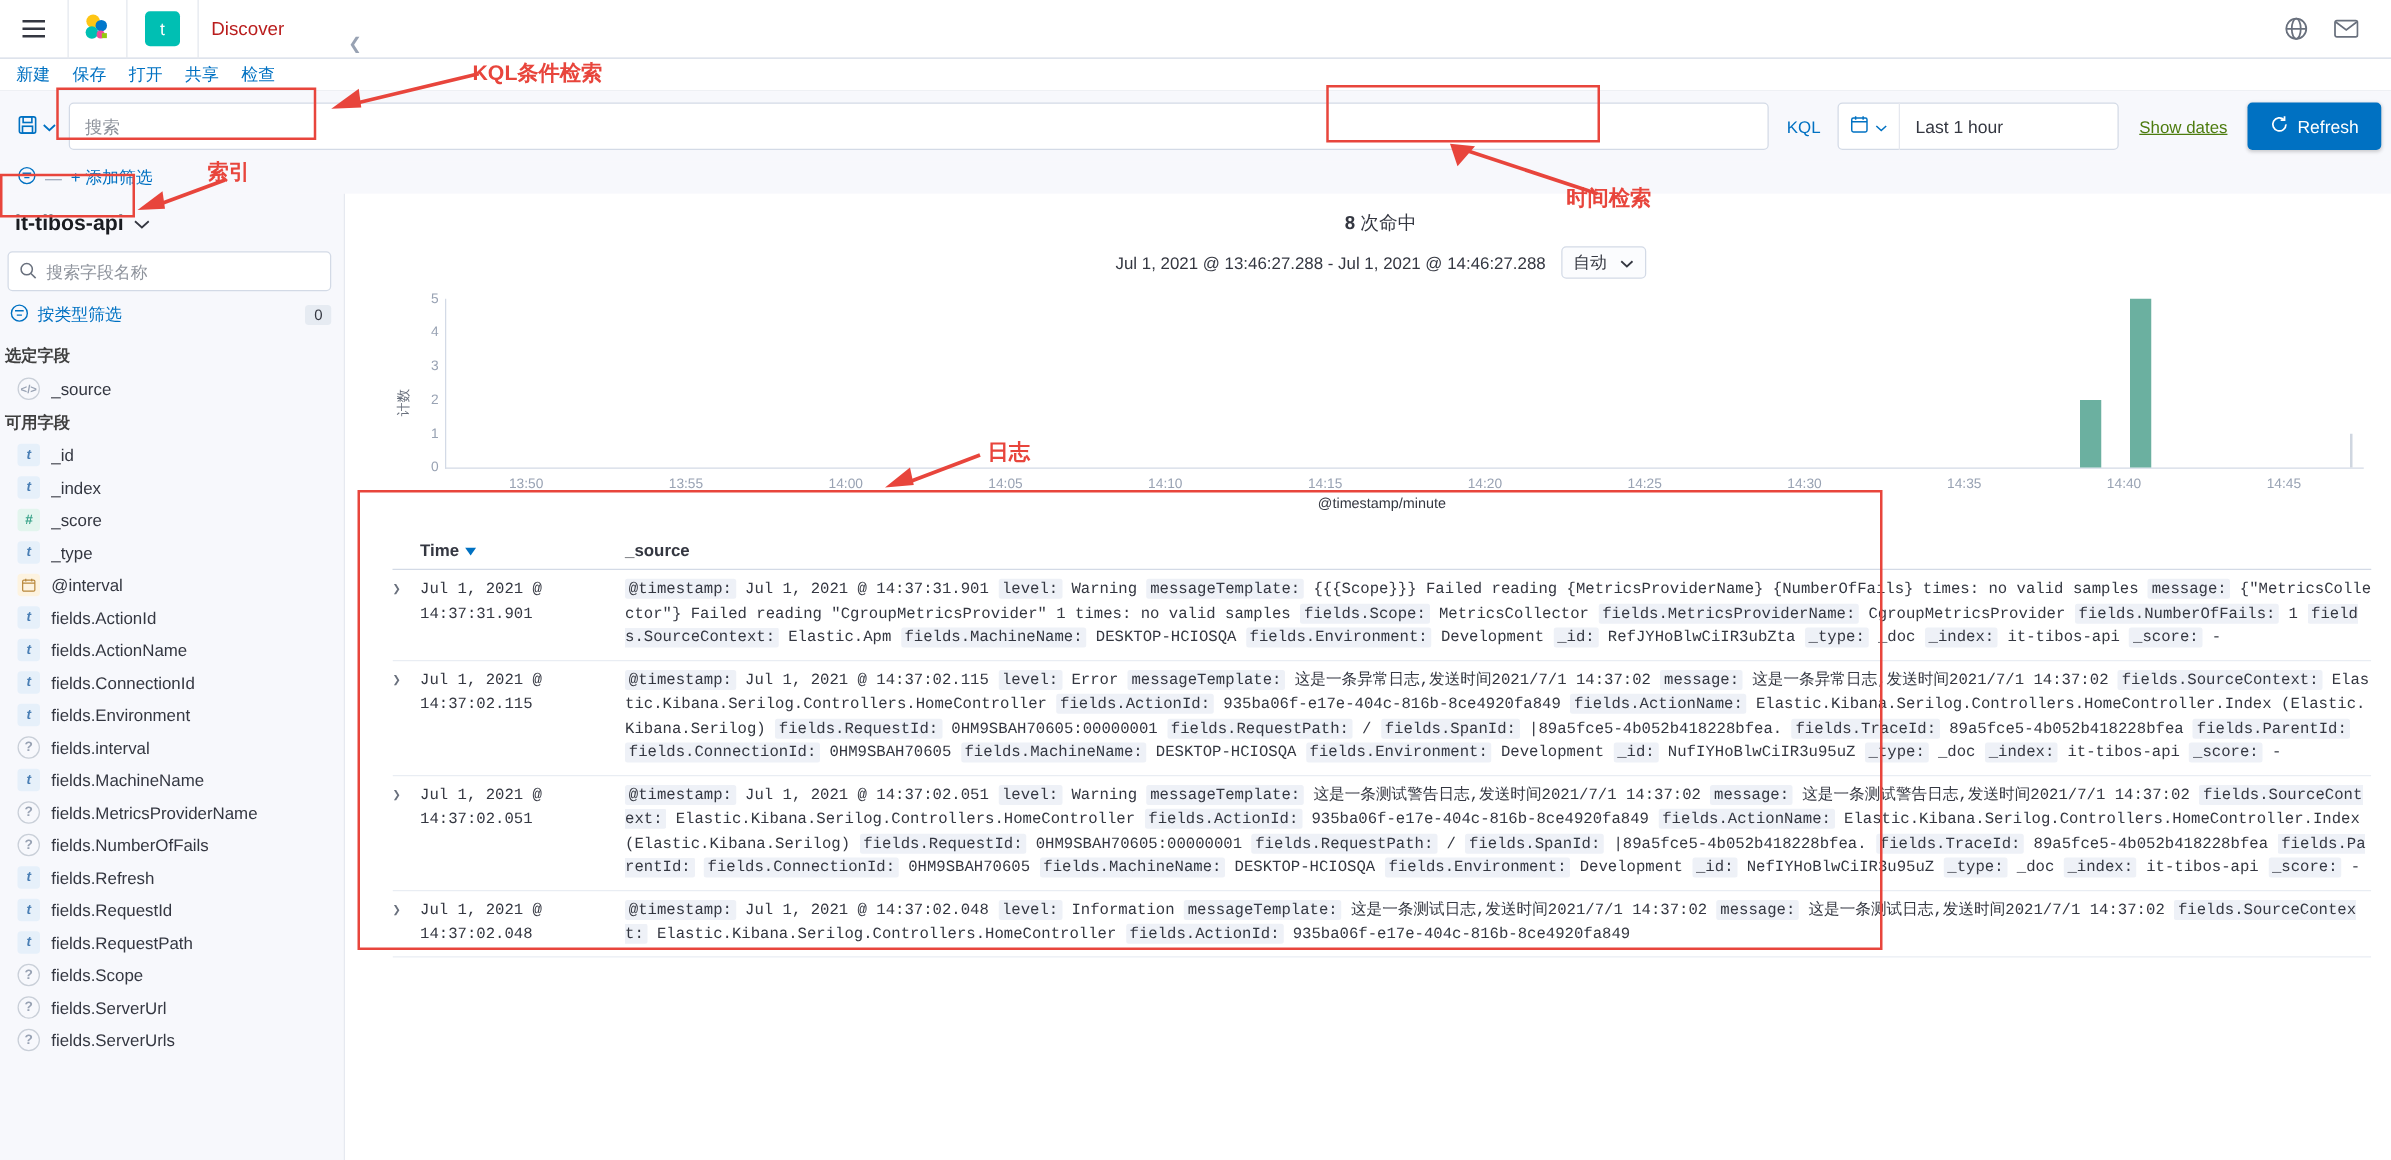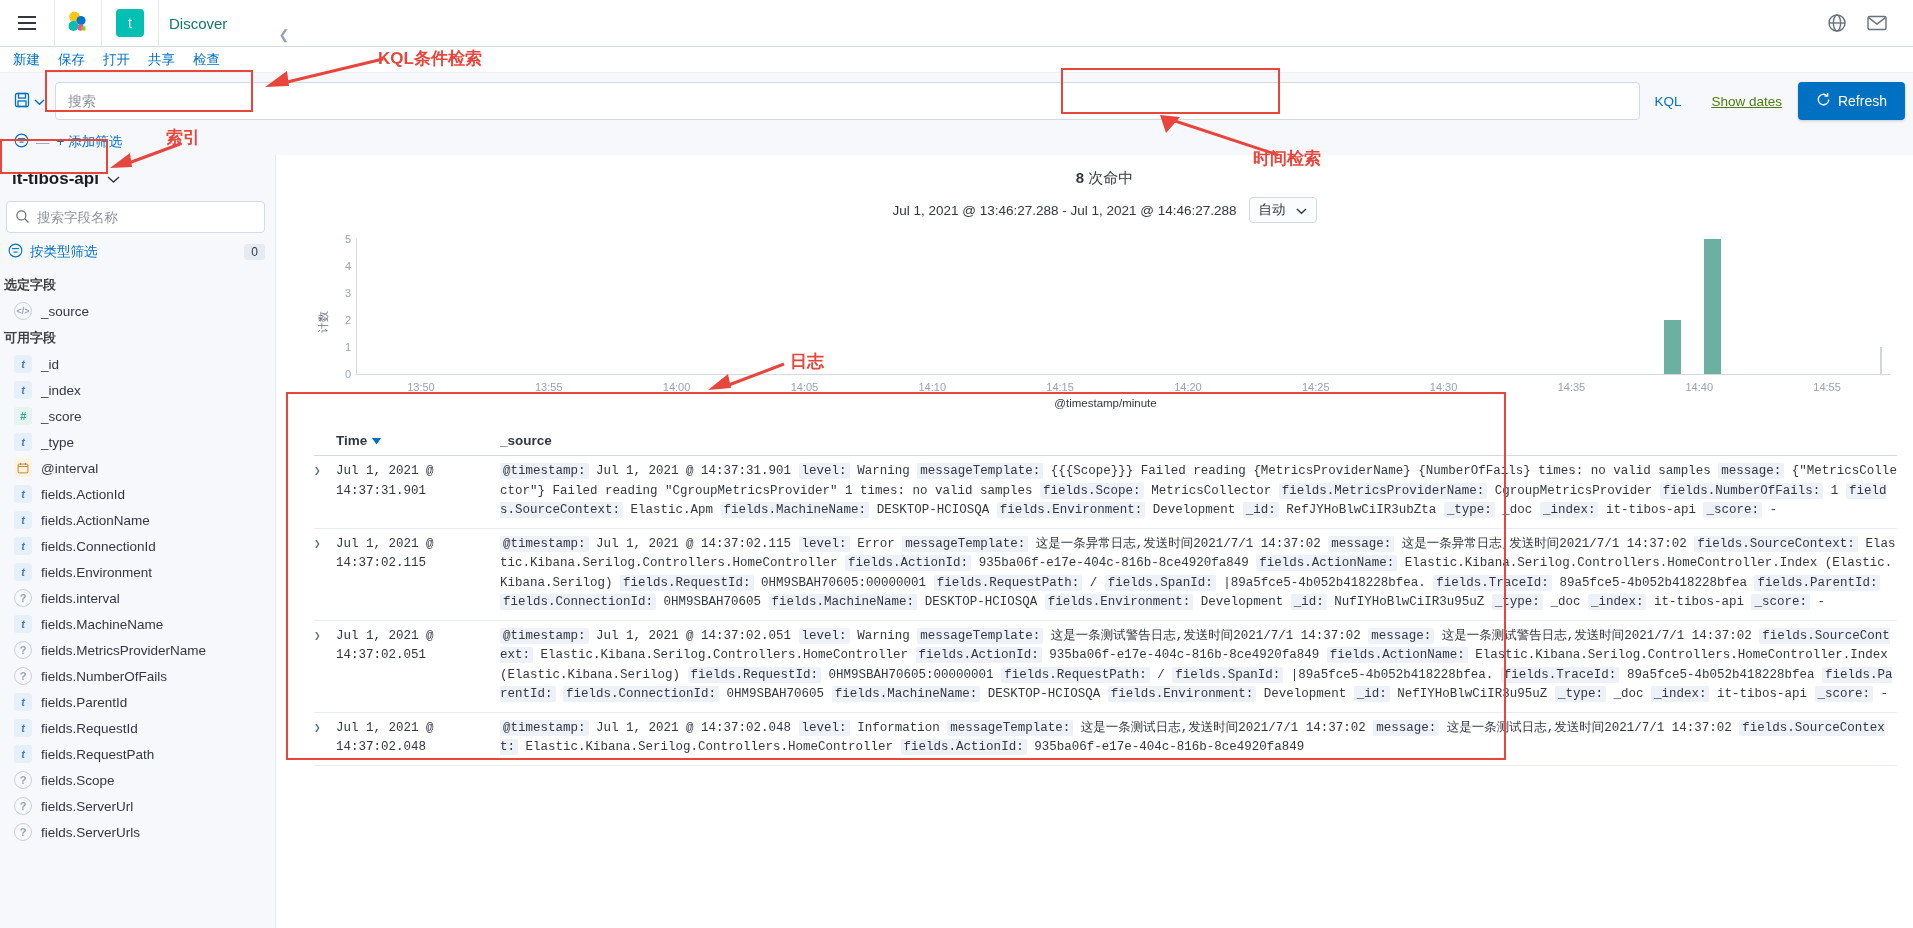--- a/index.html
+++ b/index.html
@@ -23,21 +23,21 @@
   .hamburger i:nth-child(2){ top: 6px; }
   .hamburger i:nth-child(3){ top: 12px; }
   .vsep { width: 1px; height: 47px; background: #e3e7ee; }
   .elastic-logo { width: 46px; display: flex; align-items: center; justify-content: center; }
   .elastic-logo svg { display: block; }
   .space-badge {
     width: 28px; height: 28px; border-radius: 4px; background: #00BFB3;
     color: #fff; font-size: 14px; display: flex; align-items: center;
     justify-content: center; margin: 0 14px;
   }
-  #app-title { font-size: 15px; color: #0f766e; padding-left: 10px; }
+  #app-title { font-size: 15px; color: #b91c1c; padding-left: 10px; }
   .chrome-right { margin-left: auto; display: flex; align-items: center; }
   .chrome-icon { width: 40px; height: 47px; display: flex; align-items: center; justify-content: center; cursor: pointer; color: #69707d; }
 
   
   #menu-row {
     height: 26px; display: flex; align-items: center;
     padding-left: 4px; background: #fff; border-bottom: 1px solid #eef0f4;
   }
   .menu-item { color: #0071c2; font-size: 13.5px; padding: 0 9px; cursor: pointer; }
 
@@ -245,20 +245,39 @@
     <span>
       <svg width="11" height="8" viewBox="0 0 11 8" fill="none" stroke="#0071c2" stroke-width="1.4">
           <polyline points="1,2 5.5,6.2 10,2"></polyline>
         </svg>
     </span>
   </div>
   <div class="q-input-wrap">
     <input id="query-input" type="text" placeholder="搜索" style="">
   </div>
   <div class="kql-label">KQL</div>
+  <div id="date-picker">
+    <div class="dp-cal">
+      <span>
+        <svg width="15" height="15" viewBox="0 0 16 16" fill="none" stroke="#0071c2" stroke-width="1.25">
+          <rect x="1.5" y="2.5" width="13" height="12" rx="1.4"></rect>
+            <line x1="1.5" y1="5.8" x2="14.5" y2="5.8"></line>
+          <line x1="4.8" y1="1" x2="4.8" y2="4"></line>
+            <line x1="11.2" y1="1" x2="11.2" y2="4"></line>
+        </svg>
+      </span>
+      <span>
+        <svg width="10" height="7" viewBox="0 0 11 8" fill="none" stroke="#0071c2" stroke-width="1.4">
+            <polyline points="1,2 5.5,6.2 10,2"></polyline>
+          </svg>
+      </span>
+    </div>
+    <div class="dp-divider"></div>
+    <div class="dp-text">Last 1 hour</div>
+  </div>
   <div class="show-dates">Show dates</div>
   <button id="refresh-btn">
     <span>
       <svg width="15" height="15" viewBox="0 0 16 16" fill="none" stroke="#fff" stroke-width="1.5">
         <path d="M13.6 8a5.6 5.6 0 1 1-1.7-4"></path>
           <polyline points="12.4,1 12.4,4.3 9.1,4.3"></polyline>
       </svg>
     </span>
     <span>Refresh</span>
   </button>
@@ -374,21 +393,21 @@
         <div class="field-row">
           <span class="ftype-icon ft-unknown">?</span>
           <span>fields.MetricsProviderName</span>
         </div>
         <div class="field-row">
           <span class="ftype-icon ft-unknown">?</span>
           <span>fields.NumberOfFails</span>
         </div>
         <div class="field-row">
           <span class="ftype-icon ft-string">t</span>
-          <span>fields.ParentId</span>
+          <span>fields.Refresh</span>
         </div>
         <div class="field-row">
           <span class="ftype-icon ft-string">t</span>
           <span>fields.RequestId</span>
         </div>
         <div class="field-row">
           <span class="ftype-icon ft-string">t</span>
           <span>fields.RequestPath</span>
         </div>
         <div class="field-row">
@@ -439,21 +458,21 @@
           <div class="xtick" style="left: 12.5%;">13:55</div>
           <div class="xtick" style="left: 20.8333%;">14:00</div>
           <div class="xtick" style="left: 29.1667%; text-align: center;">14:05</div>
           <div class="xtick" style="left: 37.5%;">14:10</div>
           <div class="xtick" style="left: 45.8333%;">14:15</div>
           <div class="xtick" style="left: 54.1667%;">14:20</div>
           <div class="xtick" style="left: 62.5%;">14:25</div>
           <div class="xtick" style="left: 70.8333%;">14:30</div>
           <div class="xtick" style="left: 79.1667%;">14:35</div>
           <div class="xtick" style="left: 87.5%;">14:40</div>
-          <div class="xtick" style="left: 95.8333%;">14:55</div>
+          <div class="xtick" style="left: 95.8333%;">14:45</div>
           <div class="bar" style="left: 85.2%; width: 17px; height: 40%;"></div>
           <div class="bar" style="left: 87.8%; width: 17px; height: 100%;"></div>
           <div class="bar-thin" style="left: 99.3%; height: 20%;"></div>
         </div>
       <div id="xlabel">@timestamp/minute</div>
     </div>
 
     <div id="table-head">
       <div class="th-time">
         <span>Time</span>

